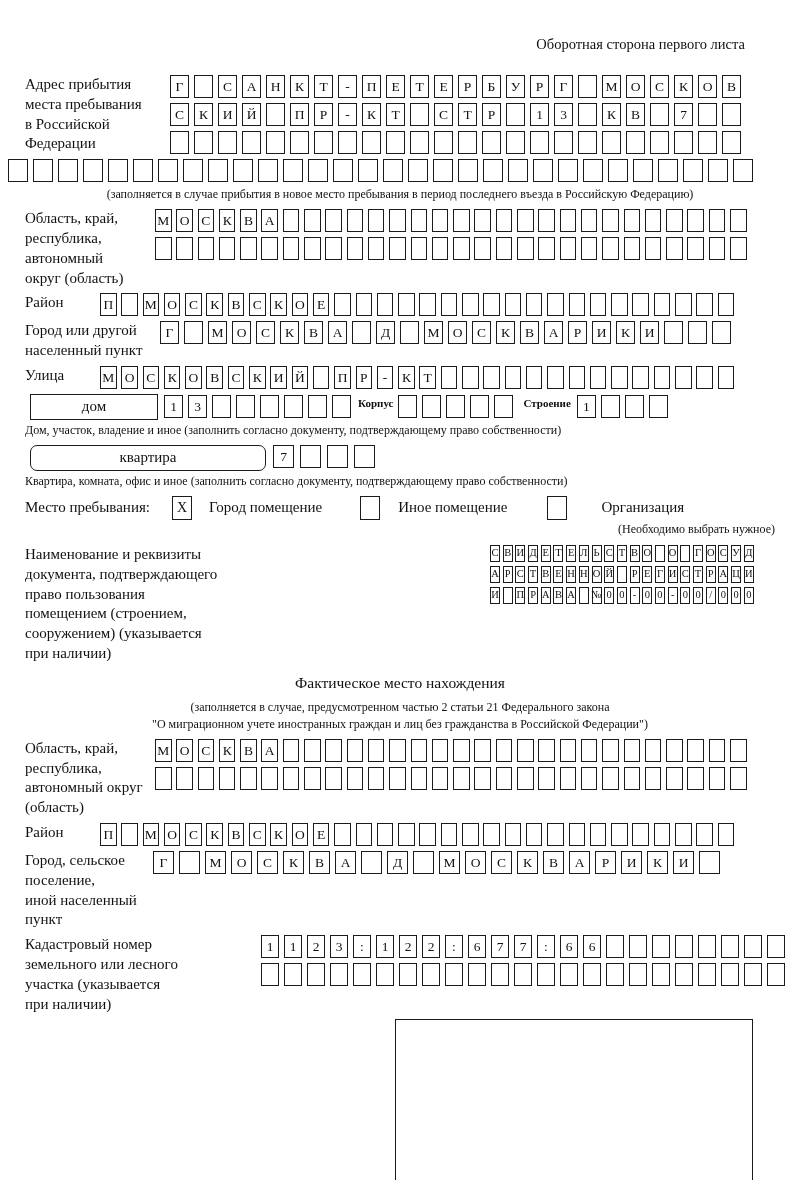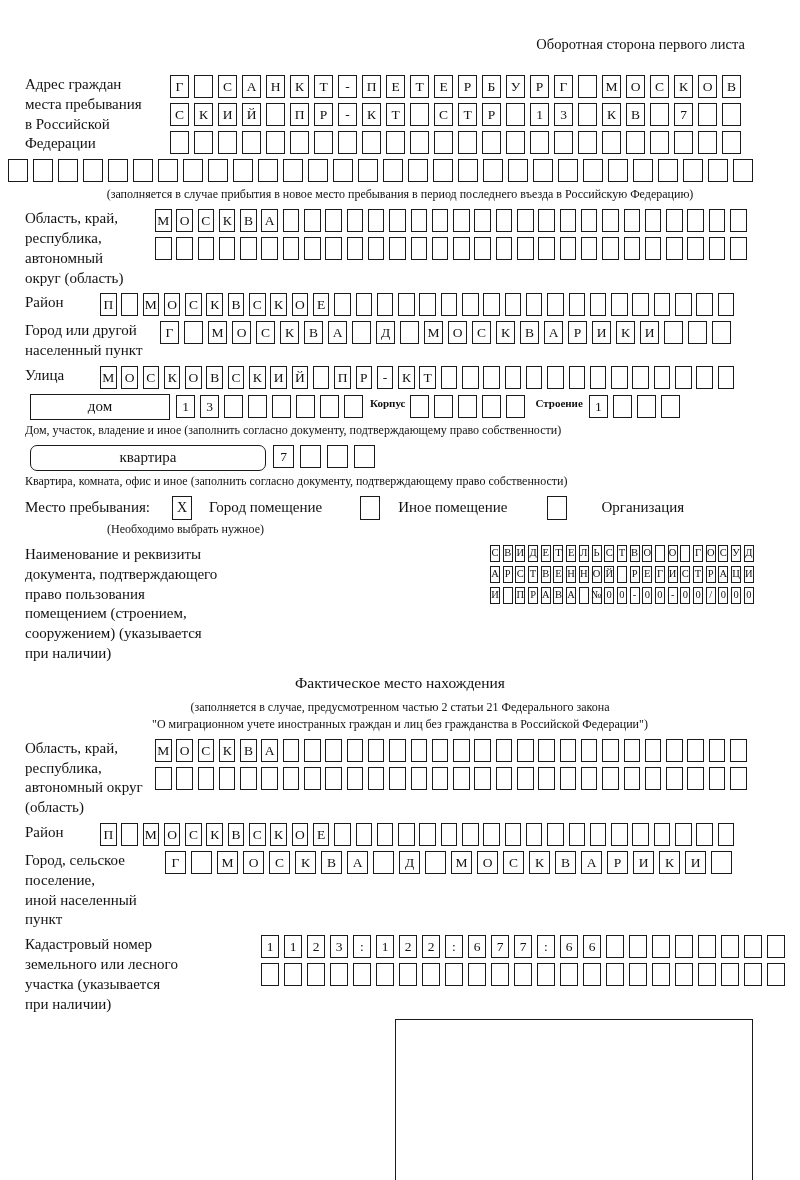--- a/index.html
+++ b/index.html
@@ -9,21 +9,21 @@
     font-family:"Liberation Serif", "DejaVu Serif", serif;
     color:#111;
   }
   .page { width:800px; height:1180px; padding:36px 25px 10px 25px; overflow:hidden; }
 
   .corner { text-align:right; font-size:14.5px; padding-right:30px; margin-bottom:22px; }
 
   .row { display:flex; align-items:flex-start; margin-bottom:5px; }
   .label { font-size:15px; line-height:1.32; white-space:pre-line; flex:none; }
   .w145 { width:145px; } .w130 { width:130px; } .w75 { width:75px; }
-  .w135 { width:135px; } .w160 { width:140px; } .w200 { width:236px;border-radius:7px; } .w465 { width:465px; }
+  .w135 { width:135px; } .w160 { width:128px; } .w200 { width:236px;border-radius:7px; } .w465 { width:465px; }
 
   .cellcol { display:flex; flex-direction:column; gap:5px; }
 
   .cells { display:flex; flex:none; }
   .cell {
     display:inline-flex; flex:none; align-items:center; justify-content:center;
     border:1.5px solid #1b1b1b; background:#fff;
     height:23px; font-size:13.5px; line-height:1;
   }
   .c-addr { gap:5px; }  .c-addr .cell { width:19px; }
@@ -47,36 +47,36 @@
 
   .house-row { margin-left:5px; margin-bottom:3px; }
   .house-row .cells { margin-top:1px; }
   .apt-row { margin-left:5px; margin-bottom:3px; }
 
   .stay-row { align-items:center; margin-top:6px; margin-bottom:2px;gap:8px; }
   .checkbox {
     display:inline-flex; flex:none; align-items:center; justify-content:center;
     width:20px; height:24px; border:1.5px solid #1b1b1b; font-size:14px;
   }
-  .stay-note { margin-left:82px; margin-bottom:8px; }
+  .stay-note { margin-left:116px; margin-bottom:8px;text-align:right; }
 
   .stampbox {
     width:358px; height:172px; border:1.6px solid #1b1b1b;
     margin-left:370px; margin-top:2px;
   }
 </style>
 </head>
 <body>
 
 <div class="page">
 
   <div class="corner">Оборотная сторона первого листа</div>
 
   <div class="row">
-    <div class="label w145">Адрес граждан
+    <div class="label w145">Адрес прибытия
 места пребывания
 в Российской
 Федерации</div>
     <div class="cellcol">
       <div class="cells c-addr">
           <span class="cell">Г</span>
           <span class="cell"></span>
           <span class="cell">С</span>
           <span class="cell">А</span>
           <span class="cell">Н</span>

